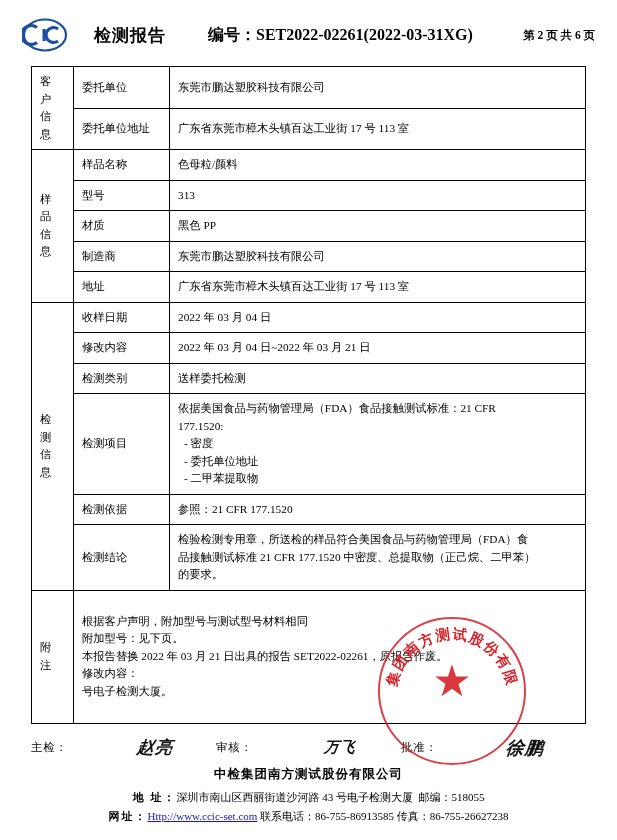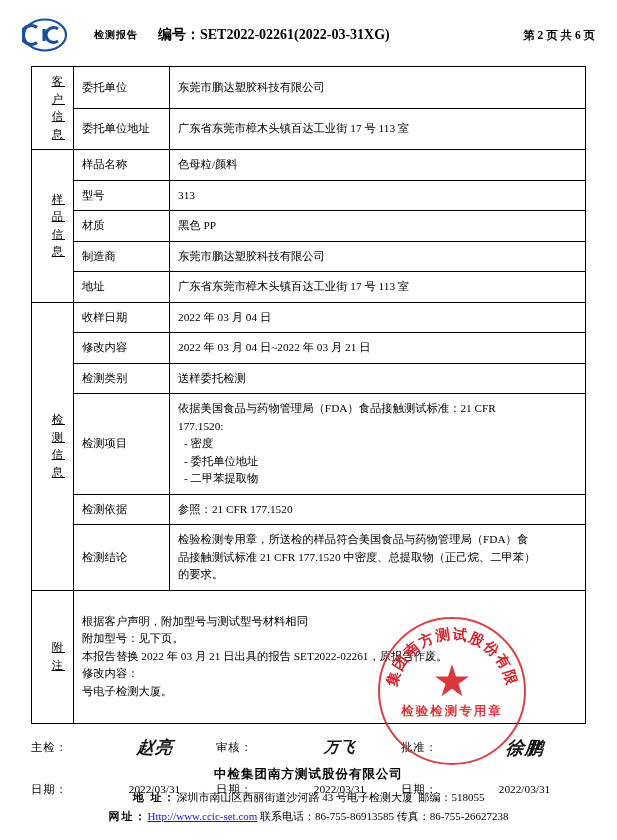--- a/index.html
+++ b/index.html
@@ -33,30 +33,30 @@
   .logo {
     width: 46px;
     height: 34px;
     flex: 0 0 auto;
     display: flex;
     align-items: center;
     justify-content: center;
   }
   .logo svg { display:block; }
   .hdr-title {
-    font-size: 10px;
+    font-size: 17px;
     font-weight: bold;
     letter-spacing: 1px;
     margin-left: 26px;
     white-space: nowrap;
   }
   .hdr-no {
-    font-size: 14px;
-    font-weight: bold;
-    margin-left: 20px;
+    font-size: 16px;
+    font-weight: bold;
+    margin-left: 42px;
     white-space: nowrap;
   }
   .hdr-page {
     font-size: 11.5px;
     font-weight: bold;
     margin-left: auto;
     white-space: nowrap;
   }
 
   
@@ -68,24 +68,23 @@
   }
   table.main td {
     border: 1px solid #000;
     font-size: 11.3px;
     padding: 6px 8px;
     vertical-align: middle;
     line-height: 1.55;
   }
   td.side {
     width: 42px;
-    text-align: right;
+    text-align: left;
     letter-spacing: 2px;
     padding: 6px 2px;
-    text-decoration: underline;
   }
   td.label {
     width: 92px;
     padding-left: 10px;
     white-space: nowrap;
   }
   td.value {
     padding-left: 10px;
   }
   .side-stack span { display: block; }
@@ -338,44 +337,35 @@
     <table class="sig">
       <tbody>
         <tr>
           <td class="sig-lab">主检：</td>
           <td class="sig-val"><span class="script">赵亮</span></td>
           <td class="sig-lab">审核：</td>
           <td class="sig-val"><span class="script s2">万飞</span></td>
           <td class="sig-lab">批准：</td>
           <td class="sig-val"><span class="script s3">徐鹏</span></td>
         </tr>
-        <tr>
-          <td class="sig-lab">日期：</td>
-          <td class="sig-val">2022/03/31</td>
-          <td class="sig-lab">日期：</td>
-          <td class="sig-val">2022/03/31</td>
-          <td class="sig-lab">日期：</td>
-          <td class="sig-val">2022/03/31</td>
-        </tr>
       </tbody>
     </table>
   </div>
 
   <div class="stamp">
     <div class="ring"></div>
     <svg width="148" height="148" viewBox="0 0 148 148">
       <defs>
         <path id="arcpath" d="M 18 78 A 56 56 0 0 1 130 78"></path>
       </defs>
       <text fill="#d4232a" font-size="14.5" font-family="'Liberation Serif', serif" font-weight="bold" letter-spacing="1.5">
         <textPath href="#arcpath" startOffset="50%" text-anchor="middle">中检集团南方测试股份有限公司</textPath>
       </text>
     </svg>
     <div class="star">★</div>
-    <div class="txt">检验检测专用章</div>
   </div>
 
   <div class="footer">
     <div class="f-title">中检集团南方测试股份有限公司</div>
     <div>
       <span class="sp">地    址：</span><span>深圳市南山区西丽街道沙河路 43 号电子检测大厦</span>&nbsp;&nbsp;<span>邮编：</span><span>518055</span>
     </div>
     <div>
       <span class="sp">网址：</span><span class="link">Http://www.ccic-set.com</span>&nbsp;<span>联系电话：</span><span>86-755-86913585</span>&nbsp;<span>传真：</span><span>86-755-26627238</span>
     </div>

